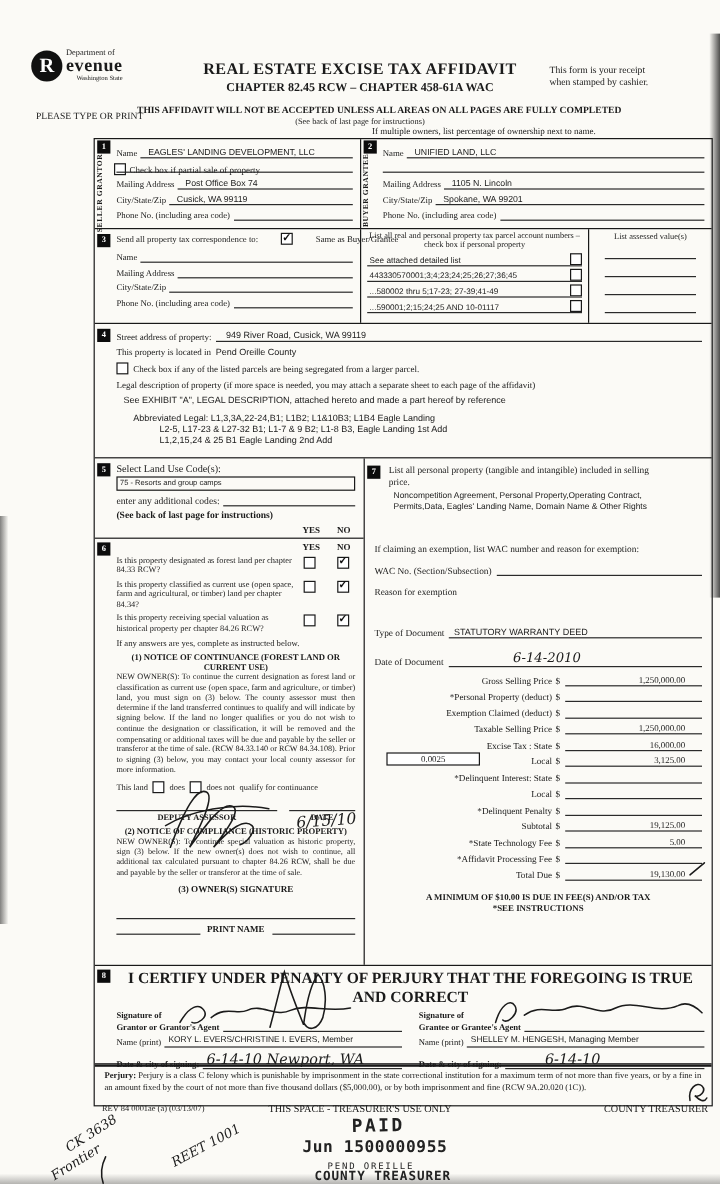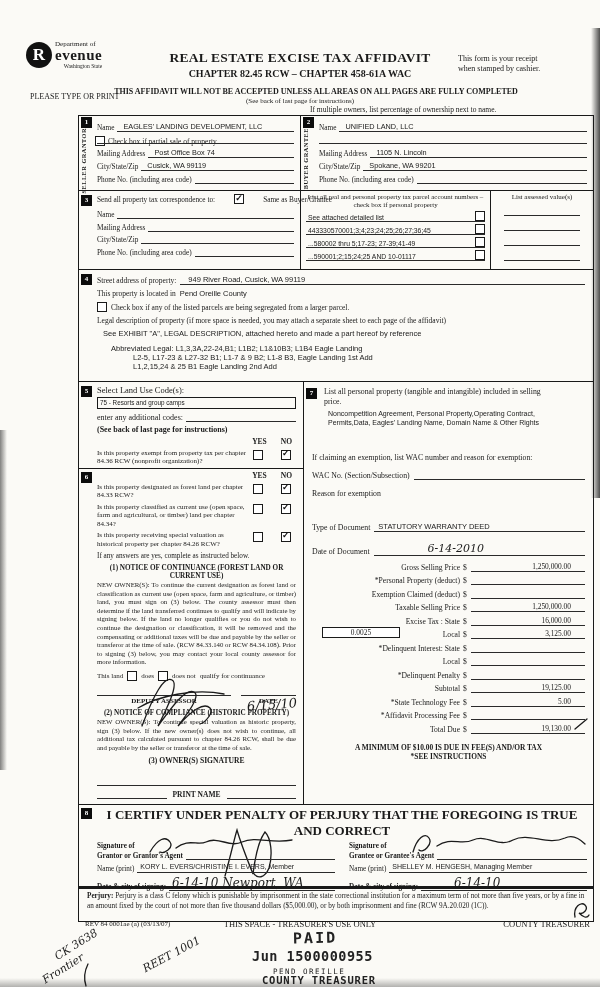--- a/index.html
+++ b/index.html
@@ -309,27 +309,20 @@
         <div class="lu-box sans">75 - Resorts and group camps</div>
         <div class="frow" style="font-size:8px;">
             <span class="lab">enter any additional codes:</span>
             <span class="fill"></span>
           </div>
         <div style="font-size:8px;margin-top:3px;font-weight:bold;">(See back of last page for instructions)</div>
         <div class="yesno-head">
             <span>YES</span>
             <span>NO</span>
           </div>
-        <div class="q-row">
-          <span class="q">Is this property exempt from property tax per chapter 84.36 RCW (nonprofit organization)?</span>
-          <span class="boxes">
-            <span class="cb"></span>
-            <span class="cb checked"></span>
-          </span>
-        </div>
       </div>
       <div class="sec6">
         <span class="numbox">6</span>
         <div class="yesno-head" style="margin-top:1px;">
             <span>YES</span>
             <span>NO</span>
           </div>
         <div class="q-row">
           <span class="q">Is this property designated as forest land per chapter 84.33 RCW?</span>
           <span class="boxes">

